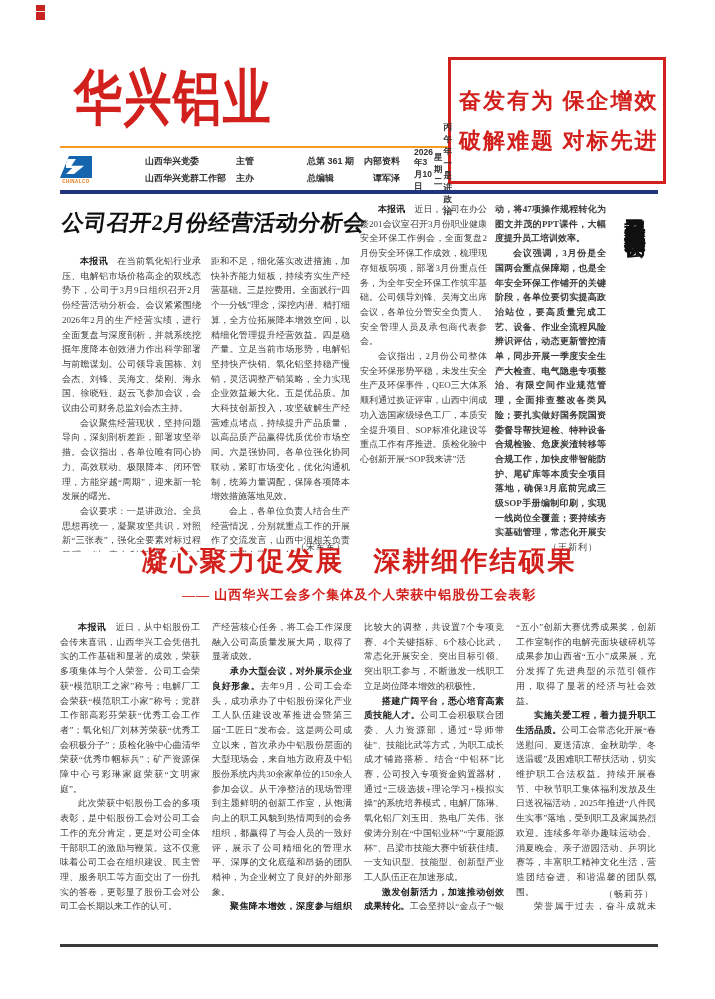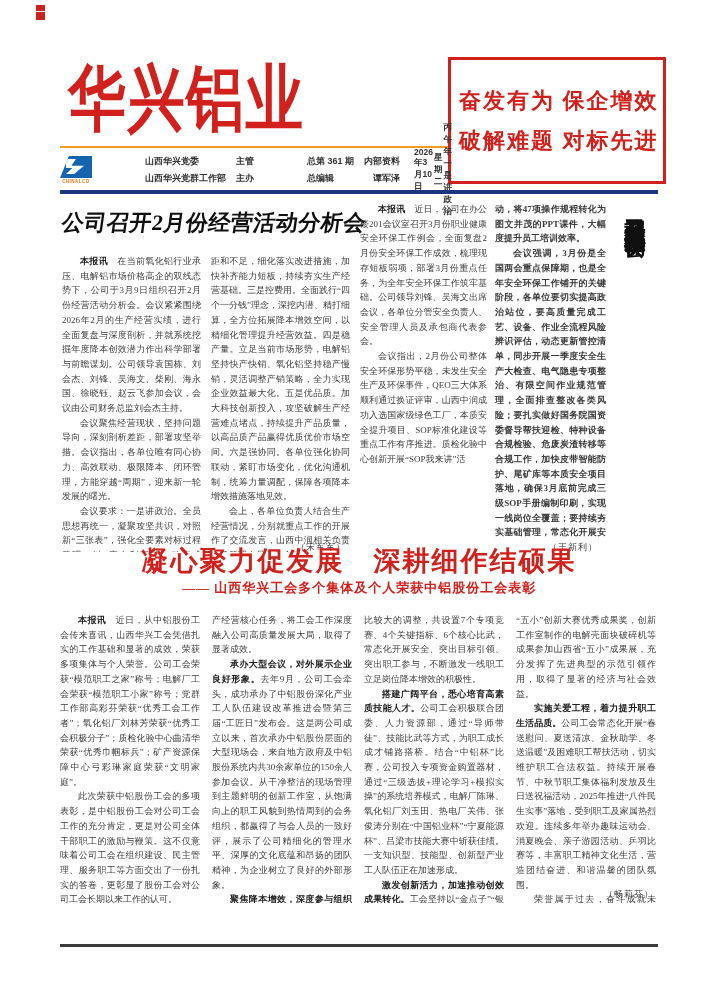--- a/index.html
+++ b/index.html
@@ -5,23 +5,23 @@
   html,body{margin:0;padding:0;background:#ffffff;}
   body{width:715px;height:999px;overflow:hidden;
        font-family:"Liberation Serif","DejaVu Serif",serif;color:#2b2b2b;}
   .page{position:relative;width:715px;height:999px;background:#fff;}
 
   
   .corner-mark{position:absolute;left:36px;top:5px;width:9px;height:15px;background:#c8231e;
     background:linear-gradient(#c8231e 40%,#fff 40%,#fff 50%,#c8231e 50%);}
 
   
-  .masthead-title{position:absolute;left:68px;top:48px;color:#d2201c;
+  .masthead-title{position:absolute;left:74px;top:48px;color:#d2201c;
     font-family:"Liberation Sans","DejaVu Sans",sans-serif;font-weight:900;
-    font-size:72px;line-height:100px;white-space:nowrap;}
+    font-size:60px;line-height:100px;white-space:nowrap;}
   .masthead-title span{display:inline-block;transform:scaleX(0.80);transform-origin:left center;letter-spacing:2px;}
   .slogan-box{position:absolute;left:448px;top:57px;width:204px;height:121px;
     border:3px solid #d2201c;display:flex;flex-direction:column;justify-content:center;
     padding-left:8px;gap:10px;}
   .slogan-line{color:#d2201c;font-weight:bold;font-size:22px;letter-spacing:2px;white-space:nowrap;}
 
   .rule-orange{position:absolute;left:60px;top:146px;width:388px;height:2px;background:#f59a23;}
   .rule-blue{position:absolute;left:60px;top:190px;width:598px;height:4px;background:#22357c;}
   .rule-bottom{position:absolute;left:60px;top:944px;width:598px;height:3px;background:#3a3a3a;}
 
@@ -49,21 +49,21 @@
   .a2{position:absolute;left:360px;top:202px;width:298px;height:358px;display:flex;}
   .a2-cols{display:flex;gap:8px;height:338px;overflow:hidden;}
   .a2-col1{width:127px;}
   .a2-col2{width:111px;font-weight:bold;}
   .a2-headline{width:46px;margin-left:6px;height:346px;
     writing-mode:vertical-rl;text-orientation:upright;
     font-size:21px;font-weight:900;letter-spacing:1px;color:#111;line-height:46px;text-align:start;}
 
   .a3{position:absolute;left:60px;top:543px;width:598px;height:372px;}
   .a3-headline{color:#d2201c;font-weight:900;font-size:27px;text-align:center;letter-spacing:2px;}
-  .a3-subtitle{color:#d2201c;font-weight:bold;font-size:13px;text-align:center;letter-spacing:1px;}
+  .a3-subtitle{color:#d2201c;font-weight:bold;font-size:13px;text-align:center;margin-top:7px;letter-spacing:1px;}
   .a3-cols{display:flex;gap:12px;margin-top:16px;height:290px;overflow:hidden;}
   .a3-cols .col{width:140px;}
 
   .col{font-size:9px;line-height:14.7px;text-align:justify;color:#3c3c3c;}
   .col p{margin:0;text-indent:2em;}
   .col p.noindent{text-indent:0;}
   .col p b{color:#222;}
 
   .byline{position:absolute;font-size:9px;color:#3c3c3c;letter-spacing:1px;}
   .byline-a1{right:4px;bottom:6px;}

